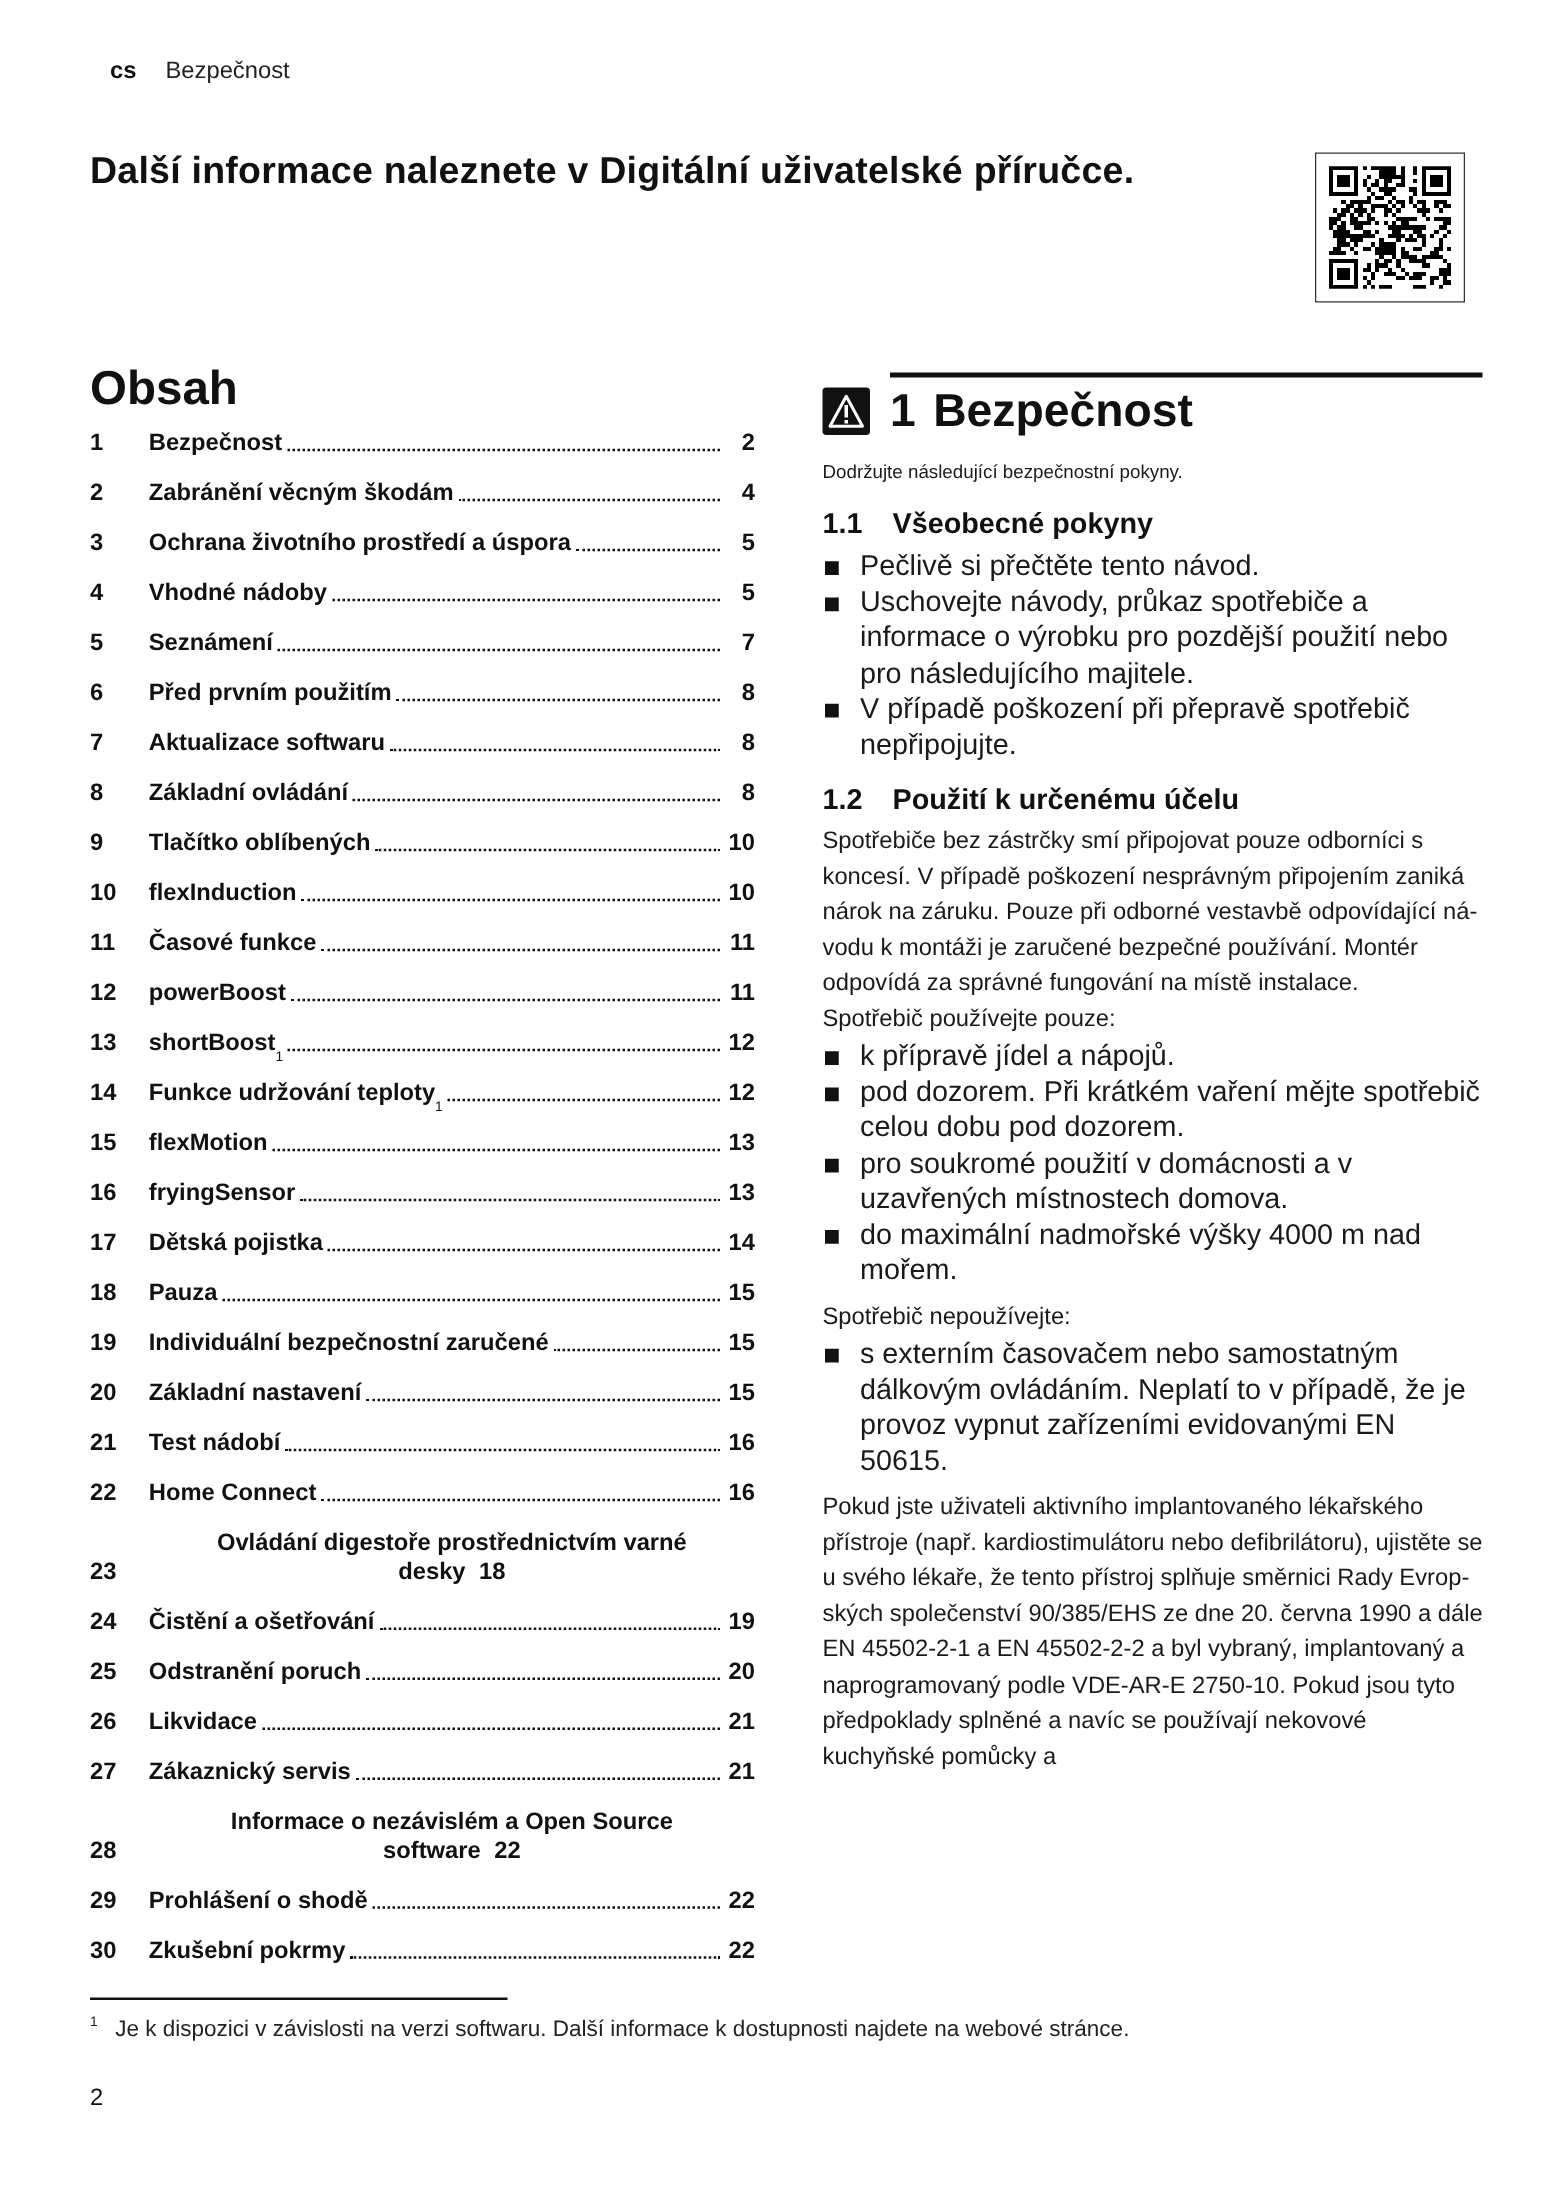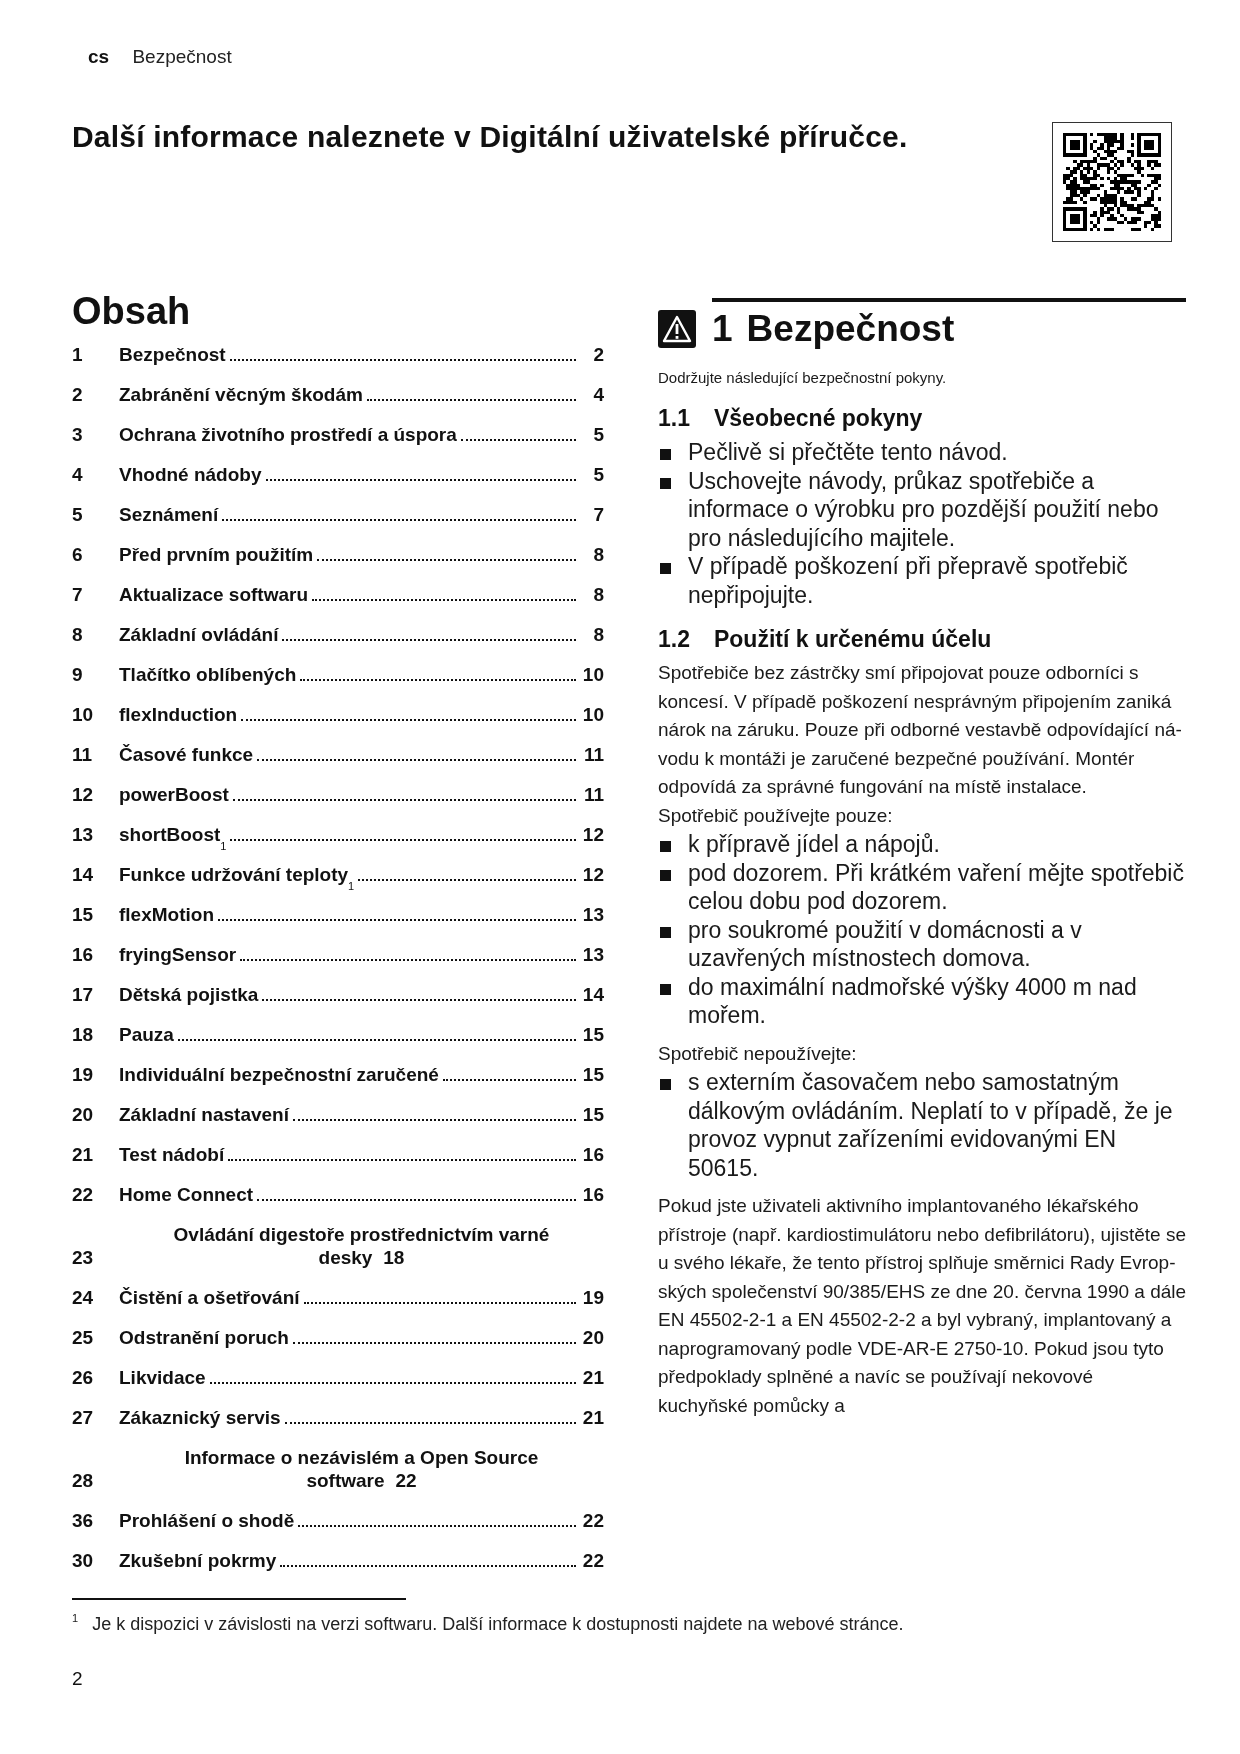--- a/index.html
+++ b/index.html
@@ -626,21 +626,21 @@
         <span class="toc-body">
           <span class="toc-text">Informace o nezávislém a Open Source</span>
           <span class="toc-line2">
             <span>software</span>
             <span class="leader"></span>
             <span class="toc-page">22</span>
           </span>
         </span>
       </li>
       <li class="toc-item">
-        <span class="toc-num">36</span>
+        <span class="toc-num">29</span>
         <span class="toc-body">
           <span class="toc-text">Prohlášení o shodě</span>
           <span class="leader"></span>
           <span class="toc-page">22</span>
         </span>
       </li>
       <li class="toc-item">
         <span class="toc-num">30</span>
         <span class="toc-body">
           <span class="toc-text">Zkušební pokrmy</span>

